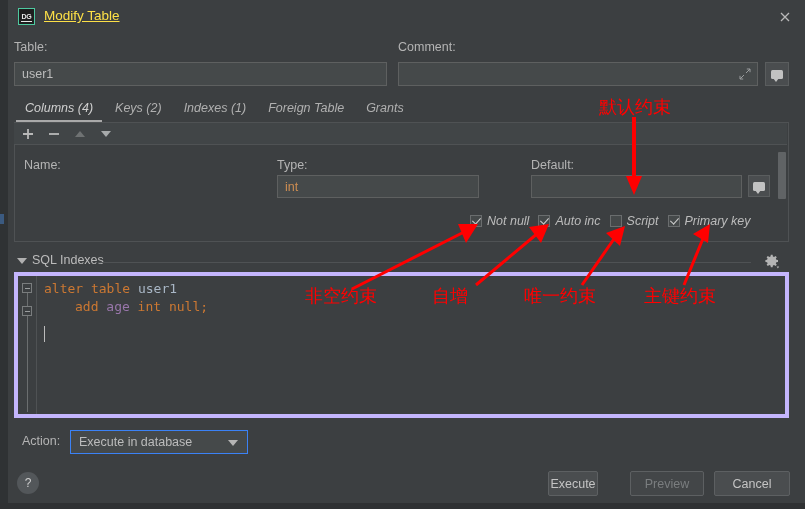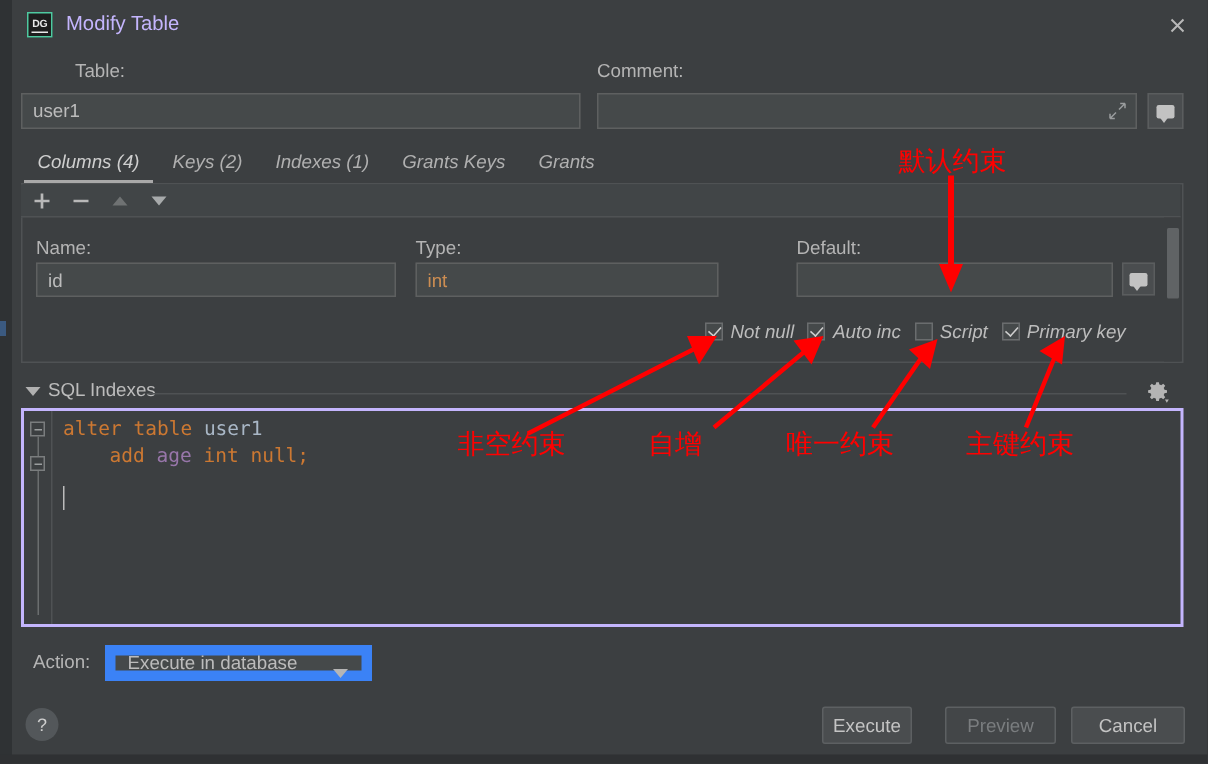--- a/index.html
+++ b/index.html
@@ -18,30 +18,30 @@
   .edge-blue{position:absolute;left:0;top:214px;width:4px;height:10px;background:#3b5a80;}
   .edge-bottom{position:absolute;left:0;bottom:0;width:805px;height:6px;background:#2f3133;}
 
   
   .titlebar{position:absolute;left:8px;top:0;width:797px;height:32px;background:#3c3f41;}
   .logo{position:absolute;left:10px;top:8px;width:17px;height:17px;
         background:#1e1e1e;border:1.5px solid #4ec9a0;box-sizing:border-box;
         display:flex;align-items:center;justify-content:center;}
   .logo span{font-size:7px;font-weight:bold;color:#e8e8e8;line-height:1;letter-spacing:-0.3px;}
   .logo i{position:absolute;left:2px;bottom:2px;width:11px;height:1.5px;background:#e8e8e8;}
-  .title-text{position:absolute;left:36px;top:8px;font-size:13.5px;color:#c4b5fd;}
+  .title-text{position:absolute;left:36px;top:8px;font-size:13.5px;color:#fde047;text-decoration:underline;}
   .close-btn{position:absolute;right:10px;top:7px;width:20px;height:20px;cursor:default;}
   .close-btn svg{display:block;}
 
   
   .lbl{position:absolute;font-size:12.5px;color:#b4b4b4;}
   .field{position:absolute;background:#45494a;border:1px solid #5e6060;box-sizing:border-box;}
   .field .val{position:absolute;left:7px;top:50%;transform:translateY(-50%);font-size:12.5px;color:#bcbcbc;}
 
-  #table-label{left:14px;top:40px;margin-left:36px;}
+  #table-label{left:14px;top:40px;}
   #table-input{left:14px;top:62px;width:373px;height:24px;}
   #comment-label{left:398px;top:40px;}
   #comment-input{left:398px;top:62px;width:360px;height:24px;}
   .expand-ico{position:absolute;right:6px;top:50%;transform:translateY(-50%);width:12px;height:12px;}
   .sqbtn{position:absolute;background:#4a4d4f;border:1px solid #5a5d5e;box-sizing:border-box;
          display:flex;align-items:center;justify-content:center;}
   #comment-btn{left:765px;top:62px;width:24px;height:24px;}
   .bubble{width:12px;height:9px;background:#c2c2c2;border-radius:1.5px;position:relative;}
   .bubble::after{content:"";position:absolute;left:1.5px;bottom:-3px;border-left:3px solid transparent;
                  border-right:3px solid transparent;border-top:4px solid #c2c2c2;}
@@ -87,45 +87,45 @@
 
   
   .sql-head{position:absolute;left:14px;top:253px;width:775px;height:18px;}
   .sql-tri{position:absolute;left:3px;top:5px;width:0;height:0;border-left:5px solid transparent;
            border-right:5px solid transparent;border-top:6px solid #b0b0b0;}
   .sql-title{position:absolute;left:18px;top:0px;font-size:12.5px;color:#bcbcbc;}
   .sql-rule{position:absolute;left:84px;top:9px;right:38px;height:1px;background:#4f5254;}
   .gear{position:absolute;right:8px;top:-1px;width:18px;height:18px;}
 
   .editor{position:absolute;left:14px;top:272px;width:775px;height:146px;
-          background:#3c3f41;border:2px solid #c4b5fd;box-sizing:border-box;overflow:hidden;text-decoration:underline;}
+          background:#3c3f41;border:4px solid #c4b5fd;box-sizing:border-box;overflow:hidden;text-decoration:underline;}
   .gutter{position:absolute;left:0;top:0;width:18px;height:100%;background:#3c3f41;border-right:1px solid #4f5254;}
   .fold{position:absolute;left:4px;width:10px;height:10px;border:1px solid #7a7d7e;box-sizing:border-box;background:#3c3f41;}
   .fold::after{content:"";position:absolute;left:1.5px;top:4px;width:5px;height:1px;background:#9a9d9e;}
   .foldline{position:absolute;left:8.5px;width:1px;background:#6b6e6f;}
   .code{position:absolute;left:26px;top:6px;font-family:"DejaVu Sans Mono", monospace;font-size:13px;line-height:18px;white-space:pre;}
   .k-kw{color:#cc7832;}
   .k-id{color:#a9b7c6;}
   .k-fn{color:#9876aa;}
   .caret{position:absolute;left:26px;top:50px;width:1px;height:16px;background:#bbbbbb;}
 
   
   #action-label{left:22px;top:434px;text-align:right;}
   .combo{position:absolute;left:70px;top:430px;width:178px;height:24px;background:#45494a;
-         border:7px solid #3b82f6;box-sizing:border-box;cursor:default;}
+         border:1px solid #3b82f6;box-sizing:border-box;cursor:default;}
   .combo .val{position:absolute;left:8px;top:50%;transform:translateY(-50%);font-size:12.5px;color:#bcbcbc;}
   .combo .arr{position:absolute;right:9px;top:9px;width:0;height:0;border-left:5px solid transparent;
               border-right:5px solid transparent;border-top:6px solid #b5b5b5;}
   .help{position:absolute;left:17px;top:472px;width:22px;height:22px;border-radius:50%;
         background:#53575a;display:flex;align-items:center;justify-content:center;
         font-size:12px;color:#cfcfcf;cursor:default;}
   .btn{position:absolute;top:471px;height:25px;background:#4a4d4f;border:1px solid #5d6062;
        box-sizing:border-box;border-radius:2px;display:flex;align-items:center;justify-content:center;
        font-size:12.5px;color:#c4c4c4;cursor:default;}
-  #btn-execute{left:548px;width:60px;}
+  #btn-execute{left:548px;width:50px;}
   #btn-preview{left:630px;width:74px;color:#7a7d7f;background:#434648;}
   #btn-cancel{left:714px;width:76px;}
 
   
   .anno{position:absolute;color:#ff0000;font-size:18px;white-space:nowrap;
         font-family:Liberation Mono, monospace;text-align:center;}
   .anno-layer{position:absolute;left:0;top:0;width:805px;height:509px;pointer-events:none;}
 </style>
 </head>
 <body>
@@ -164,21 +164,21 @@
     </span>
   </div>
   <div class="sqbtn" id="comment-btn">
     <span class="bubble"></span>
   </div>
 
   <div class="tabs">
     <div class="tab active">Columns (4)</div>
     <div class="tab">Keys (2)</div>
     <div class="tab">Indexes (1)</div>
-    <div class="tab">Grants Keys</div>
+    <div class="tab">Foreign Table</div>
     <div class="tab">Grants</div>
   </div>
 
   <div class="panel"></div>
   <div class="toolbar">
     <div class="tb-ico" id="tb-add">
       <svg width="16" height="14" viewBox="0 0 16 14">
           <path d="M8 2 L8 12 M3 7 L13 7" stroke="#b8b8b8" stroke-width="1.8"></path>
         </svg>
     </div>
@@ -193,23 +193,20 @@
         </svg>
     </div>
     <div class="tb-ico" id="tb-down">
       <svg width="16" height="14" viewBox="0 0 16 14">
           <path d="M3 4 L13 4 L8 10 Z" fill="#a7aaab"></path>
         </svg>
     </div>
   </div>
 
   <div class="lbl" id="name-label">Name:</div>
-  <div class="field" id="name-input">
-    <span class="val">id</span>
-  </div>
 
   <div class="lbl" id="type-label">Type:</div>
   <div class="field" id="type-input">
     <span class="val">int</span>
   </div>
 
   <div class="lbl" id="default-label">Default:</div>
   <div class="field" id="default-input">
     <span class="val"></span>
   </div>

